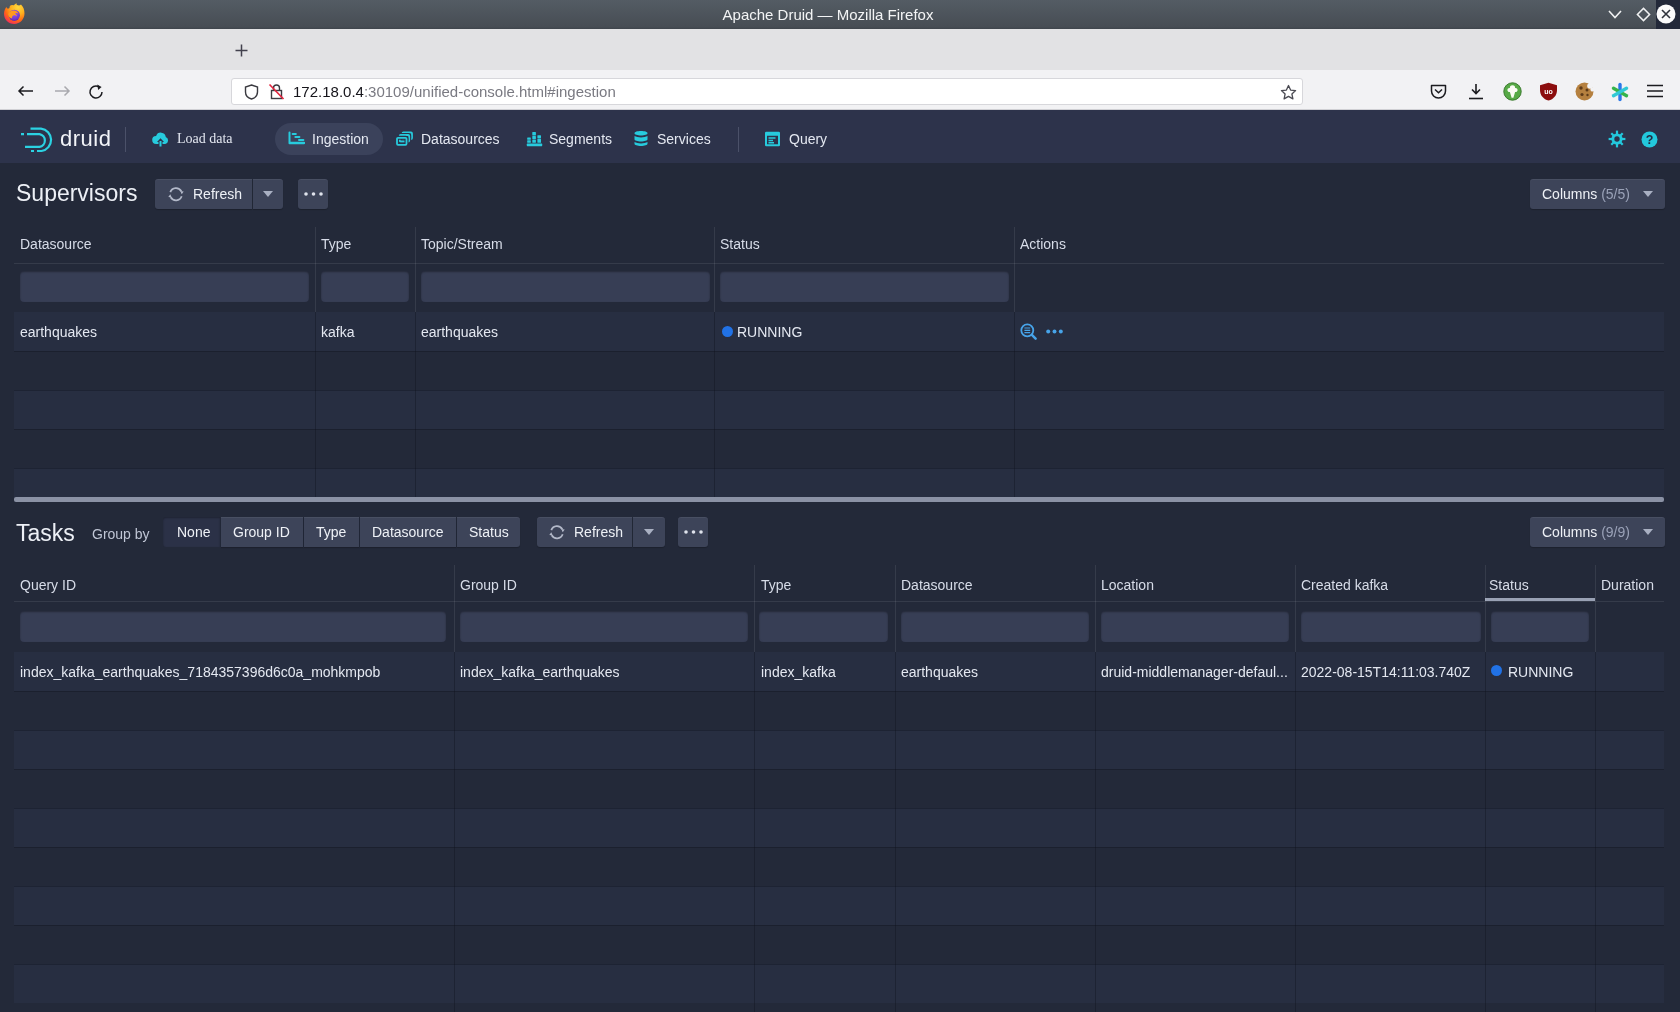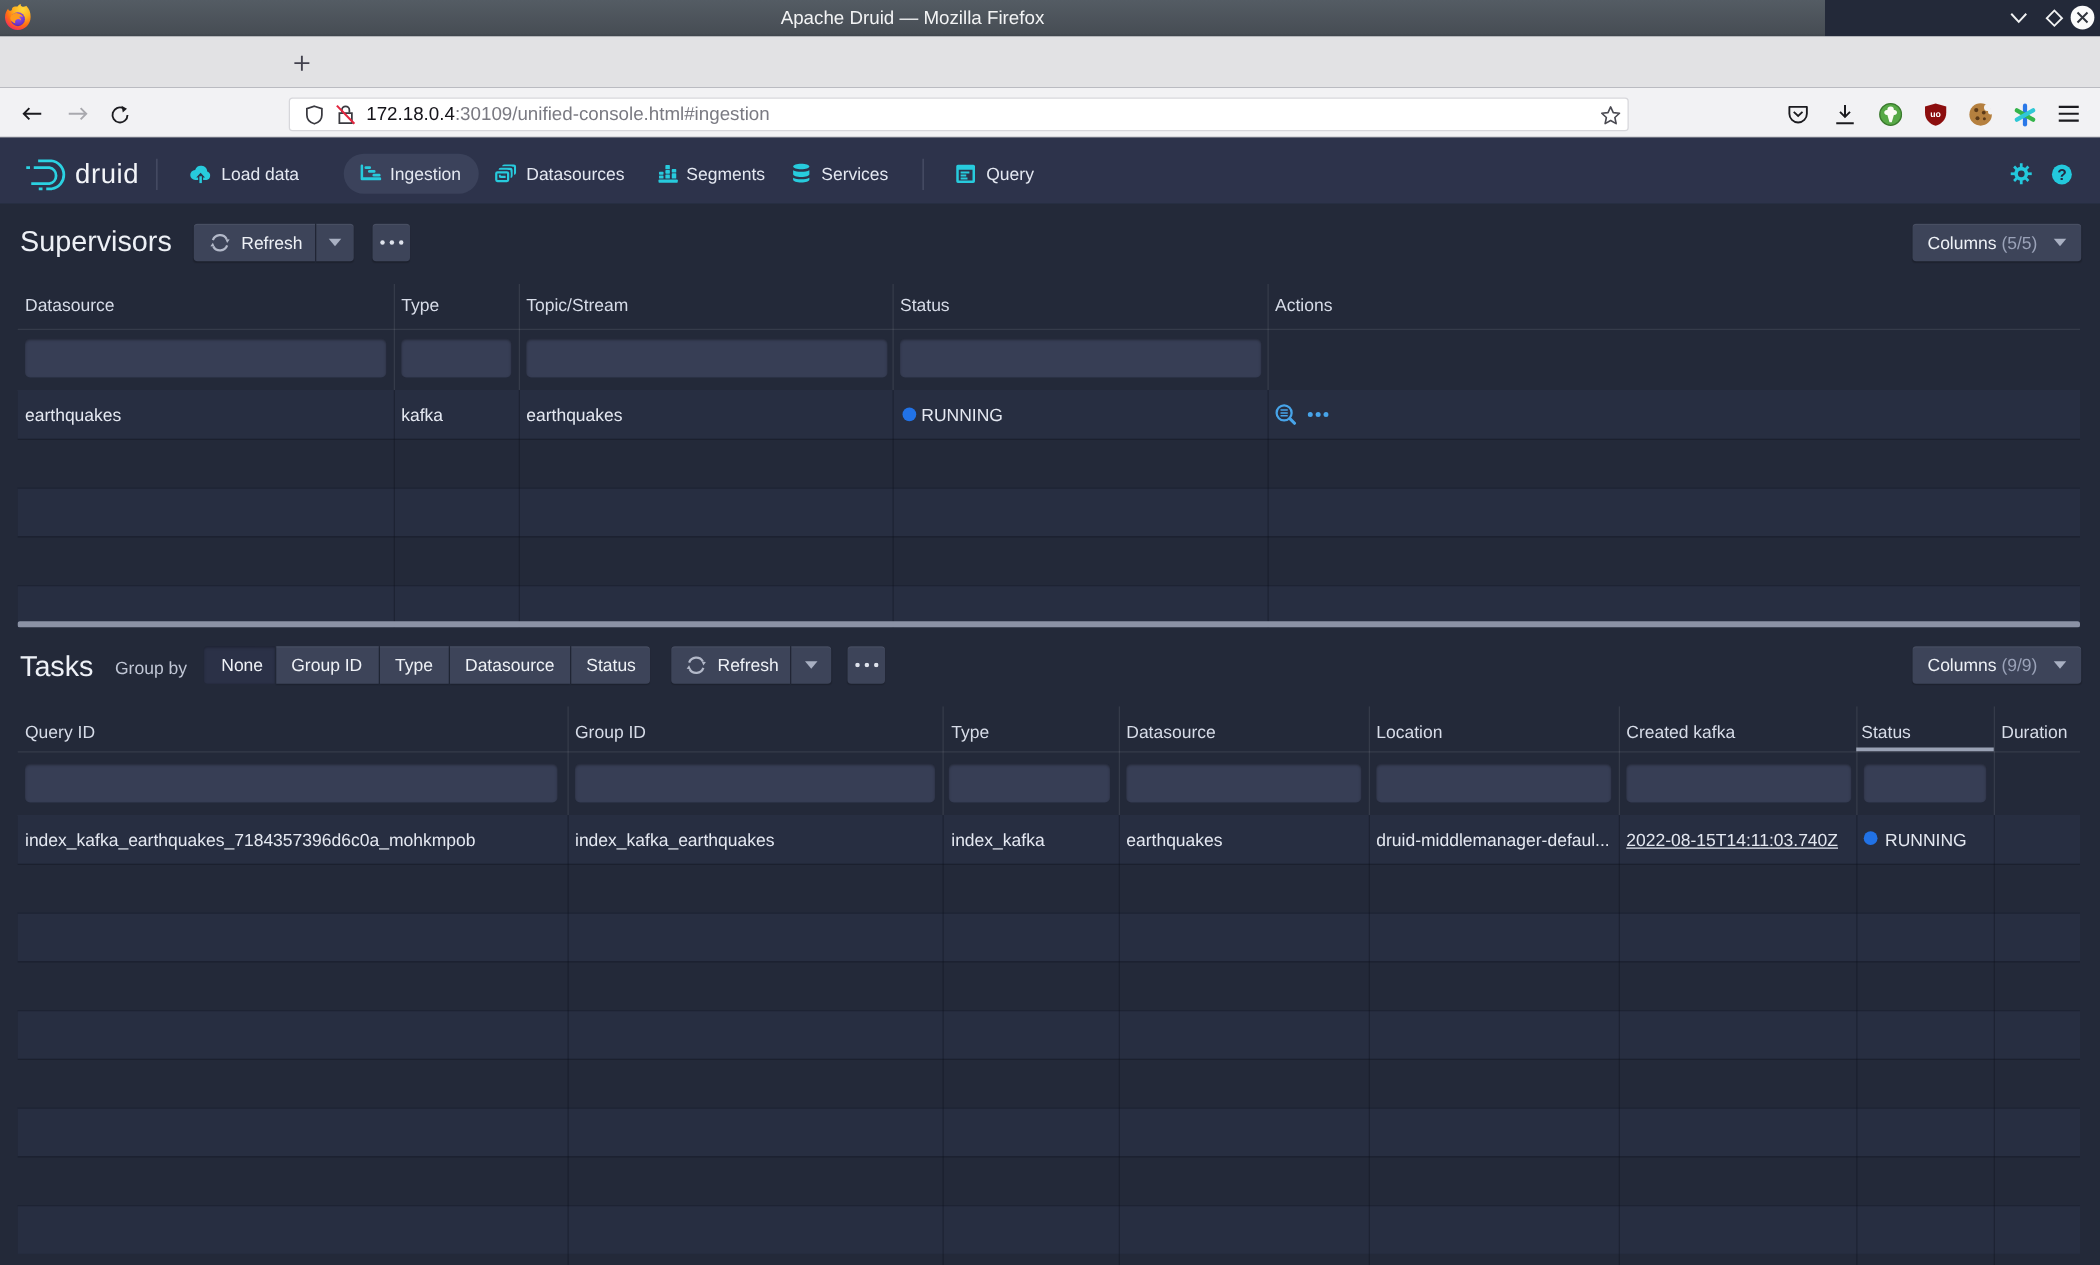--- a/index.html
+++ b/index.html
@@ -2,21 +2,21 @@
 <html><head>
 <meta charset="utf-8">
 <style>
 * { margin:0; padding:0; box-sizing:border-box; -webkit-font-smoothing:antialiased; }
 html,body { width:1680px; height:1012px; overflow:hidden; }
 body { font-family:"Liberation Sans", sans-serif; }
 #stage { position:relative; width:1680px; height:1012px; background:#232939; }
 .abs { position:absolute; }
 
 
-#titlebar { position:absolute; left:0; top:0; width:1460px; height:29px;
+#titlebar { position:absolute; left:0; top:0; width:1656px; height:29px;
   background:linear-gradient(#545c64, #474d54 92%, #3f454c); }
 #titlebar .ttext { position:absolute; left:0; right:0; top:6px; text-align:center;
   color:#f3f4f5; font-size:15px; }
 #tabbar { position:absolute; left:0; top:29px; width:1680px; height:41px; background:#e2e2e4; }
 #tab { position:absolute; left:4px; top:3px; width:216px; height:34px; background:#fbfbfc;
   border-radius:4px; box-shadow:0 0 2px rgba(0,0,0,0.25); }
 #tab .tlabel { position:absolute; left:30px; top:9px; font-size:14px; font-weight:bold; color:#2f2e37; }
 #urlbar { position:absolute; left:0; top:70px; width:1680px; height:40px; background:#f2f2f4;
   border-bottom:1px solid #d0d0d4; }
 #urlbox { position:absolute; left:231px; top:8px; width:1072px; height:27px; background:#ffffff;
@@ -167,21 +167,21 @@
         <path d="M1 9.1 H4 M11 26 H14"></path>
       </g>
     </svg>
     <span class="navitem" style="left:60px; top:16px; font-size:22px; color:#f2f4f8; letter-spacing:0.5px;">druid</span>
     <div class="navsep" style="left:125px;"></div>
 
     <svg class="abs" style="left:152px;top:21px;" width="17" height="16" viewBox="0 0 17 16">
       <path fill="#27cbdd" d="M13.8 6.1 A5 5 0 0 0 4.1 5 A4 4 0 0 0 4.3 13 H6.5 V11 H5 L8.5 7.2 L12 11 H10.5 V13 H13.2 A3.6 3.6 0 0 0 13.8 6.1 Z"></path>
       <rect x="7.5" y="10" width="2" height="5.5" fill="#27cbdd"></rect>
     </svg>
-    <span class="navitem" style="left:177px;">Load data</span>
+    <span class="navitem" style="left:177px;font-family:Liberation Serif, serif;">Load data</span>
 
     <svg class="abs" style="left:288px;top:21px;" width="17" height="16" viewBox="0 0 17 16">
       <g fill="#27cbdd">
         <path d="M0.5 1.5 A1 1 0 0 1 2.5 1.5 V10.7 H16 A1 1 0 0 1 16 13.2 H1.5 A1 1 0 0 1 0.5 12.2 Z"></path>
         <rect x="3.6" y="2" width="5.2" height="2.1" rx="1"></rect>
         <rect x="6.4" y="5" width="6" height="2.1" rx="1"></rect>
         <rect x="10" y="8" width="6.4" height="2.1" rx="1"></rect>
       </g>
     </svg>
     <span class="navitem" style="left:312px;">Ingestion</span>
@@ -438,19 +438,19 @@
       <div class="vline" style="left:1081px;top:87px;height:360px;"></div>
       <div class="vline" style="left:1281px;top:87px;height:360px;"></div>
       <div class="vline" style="left:1471px;top:87px;height:360px;"></div>
       <div class="vline" style="left:1581px;top:87px;height:360px;"></div>
 
       <span class="celltxt" style="left:6px;top:99px;">index_kafka_earthquakes_7184357396d6c0a_mohkmpob</span>
       <span class="celltxt" style="left:446px;top:99px;">index_kafka_earthquakes</span>
       <span class="celltxt" style="left:747px;top:99px;">index_kafka</span>
       <span class="celltxt" style="left:887px;top:99px;">earthquakes</span>
       <span class="celltxt" style="left:1087px;top:99px;">druid-middlemanager-defaul...</span>
-      <span class="celltxt" style="left:1287px;top:99px;text-decoration:underline;">2022-08-15T14:11:03.740Z</span>
+      <span class="celltxt" style="left:1287px;top:99px;">2022-08-15T14:11:03.740Z</span>
       <div class="runningdot" style="left:1477px;top:100px;"></div>
       <span class="celltxt" style="left:1494px;top:99px;">RUNNING</span>
     </div>
   </div>
 
 </div>
 
 </body></html>

